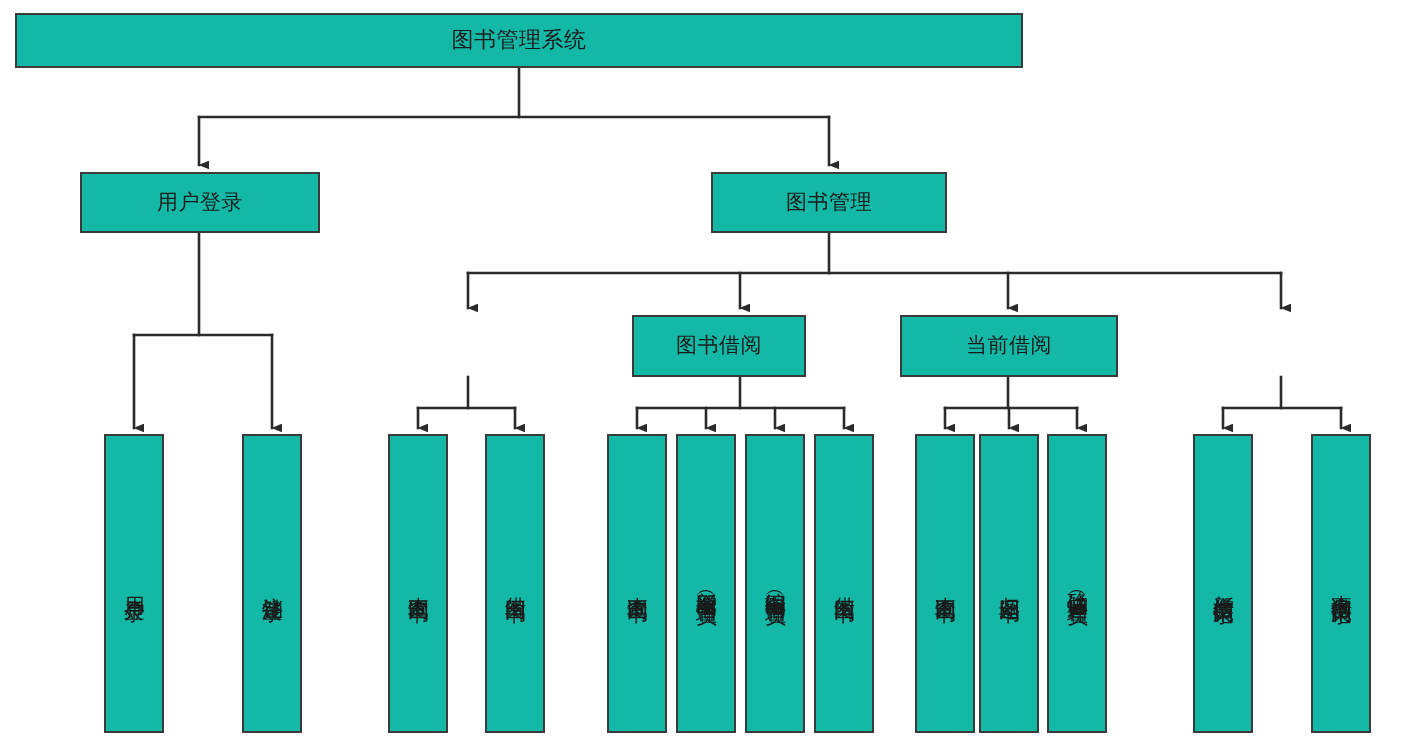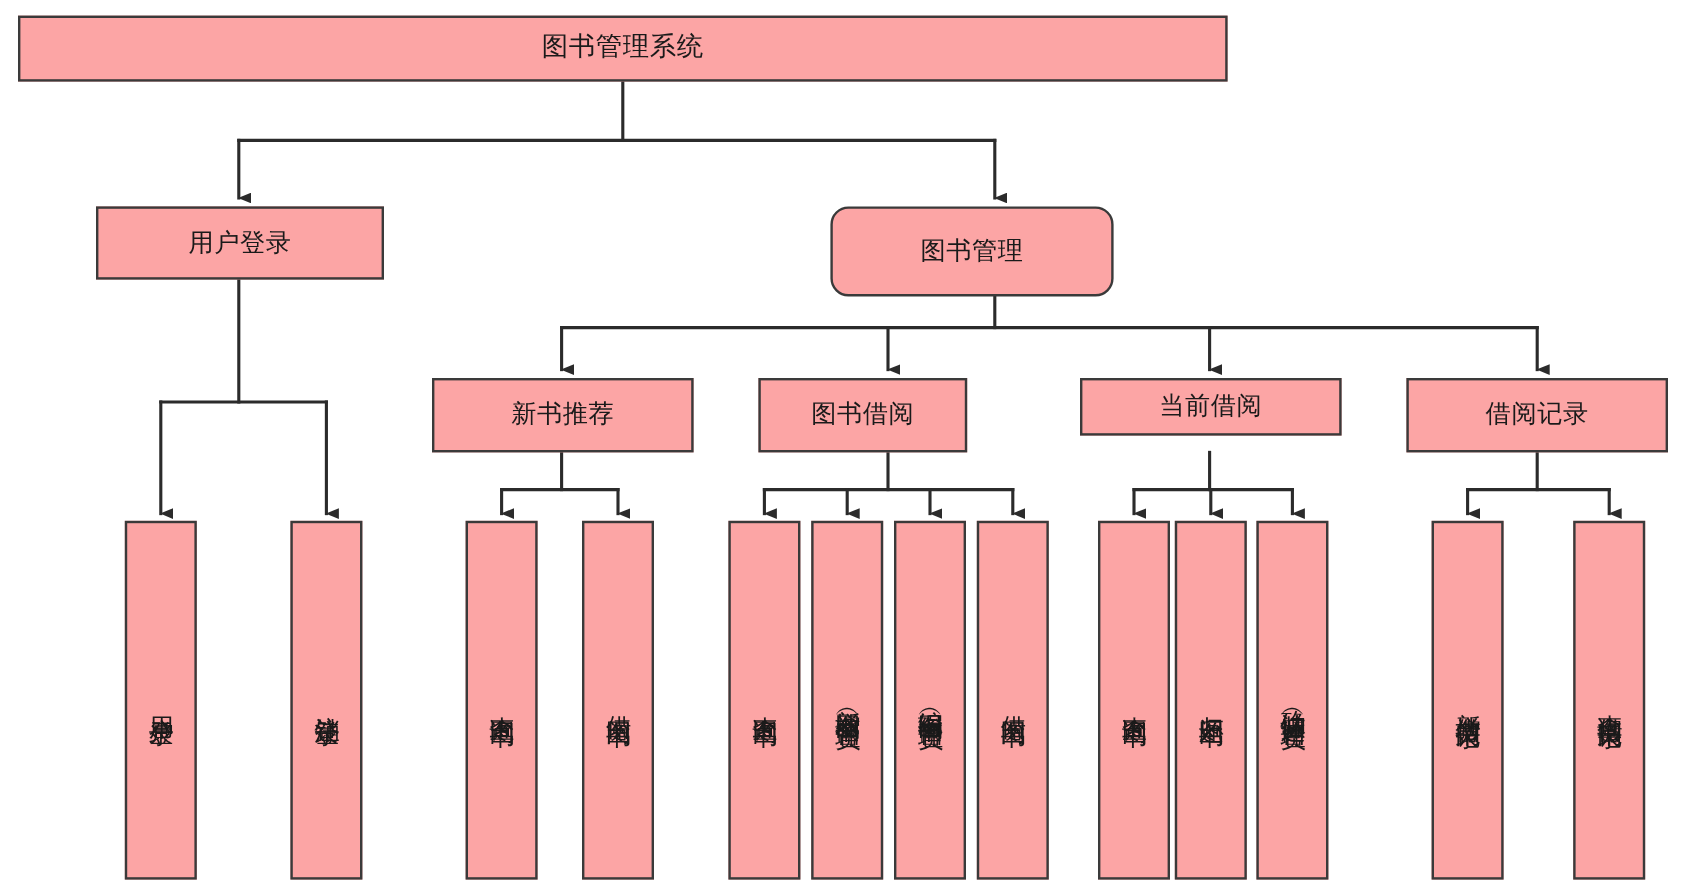--- a/index.html
+++ b/index.html
@@ -20,21 +20,21 @@
   svg.wires {
     position: absolute;
     left: 0;
     top: 0;
     width: 1405px;
     height: 747px;
   }
   .node {
     position: absolute;
     box-sizing: border-box;
-    background: #fca5a5;
+    background: #14b8a6;
     border: 2.4px solid #3a3a3a;
     display: flex;
     align-items: center;
     justify-content: center;
     color: #1a1a1a;
   }
   .node-label {
     display: block;
     text-align: center;
     line-height: 1.12;
@@ -126,39 +126,33 @@
   </svg>
 
   <div class="node horizontal root" style="left:15px; top:13px; width:1008px; height:55px;">
     <span class="node-label">图书管理系统</span>
   </div>
 
   <div class="node horizontal" style="left:80px; top:172px; width:240px; height:61px;">
     <span class="node-label">用户登录</span>
   </div>
 
-  <div class="node horizontal" style="left:692px; top:172px; width:236px; height:75px;border-radius:15px;">
+  <div class="node horizontal" style="left:711px; top:172px; width:236px; height:61px;">
     <span class="node-label">图书管理</span>
   </div>
 
-  <div class="node horizontal" style="left:360px; top:315px; width:218px; height:62px;">
-    <span class="node-label">新书推荐</span>
-  </div>
 
   <div class="node horizontal" style="left:632px; top:315px; width:174px; height:62px;">
     <span class="node-label">图书借阅</span>
   </div>
 
-  <div class="node horizontal" style="left:900px; top:315px; width:218px; height:48px;">
+  <div class="node horizontal" style="left:900px; top:315px; width:218px; height:62px;">
     <span class="node-label">当前借阅</span>
   </div>
 
-  <div class="node horizontal" style="left:1172px; top:315px; width:218px; height:62px;">
-    <span class="node-label">借阅记录</span>
-  </div>
 
   <div class="node vertical" style="left:104px; top:434px; width:60px; height:299px;">
     <span class="node-label">用户登录</span>
   </div>
 
   <div class="node vertical" style="left:242px; top:434px; width:60px; height:299px;">
     <span class="node-label">注销登录</span>
   </div>
 
   <div class="node vertical" style="left:388px; top:434px; width:60px; height:299px;">

